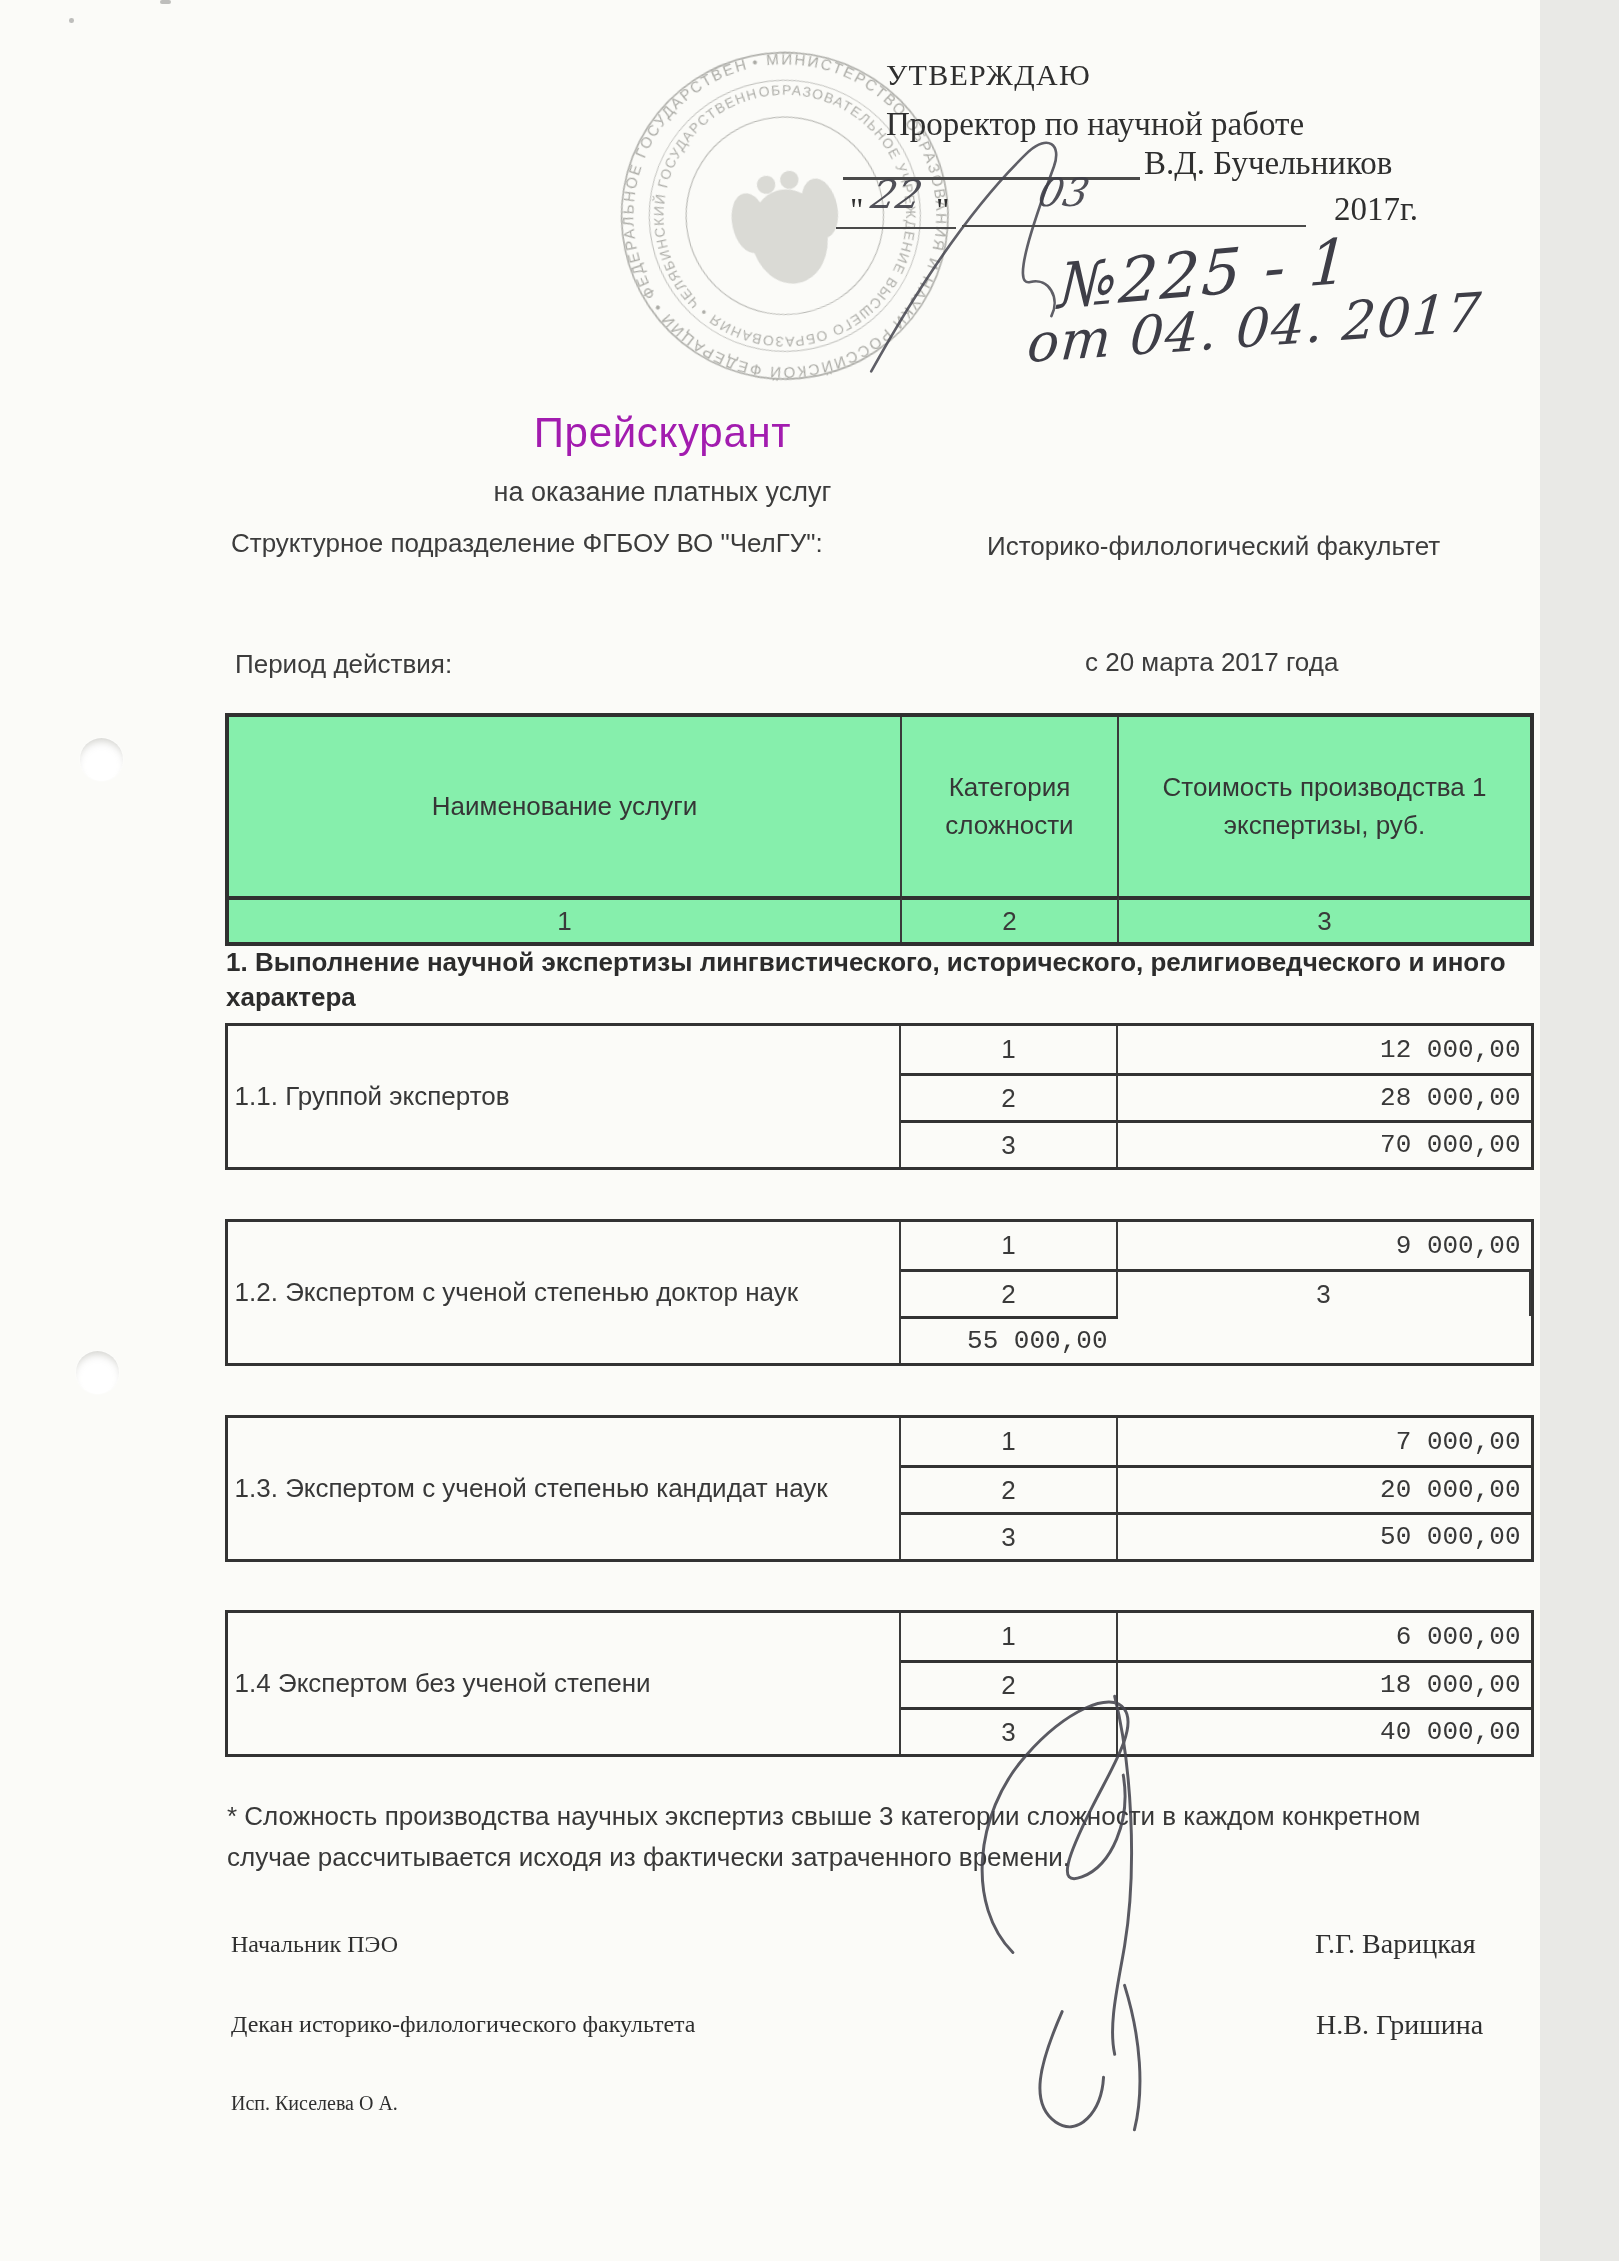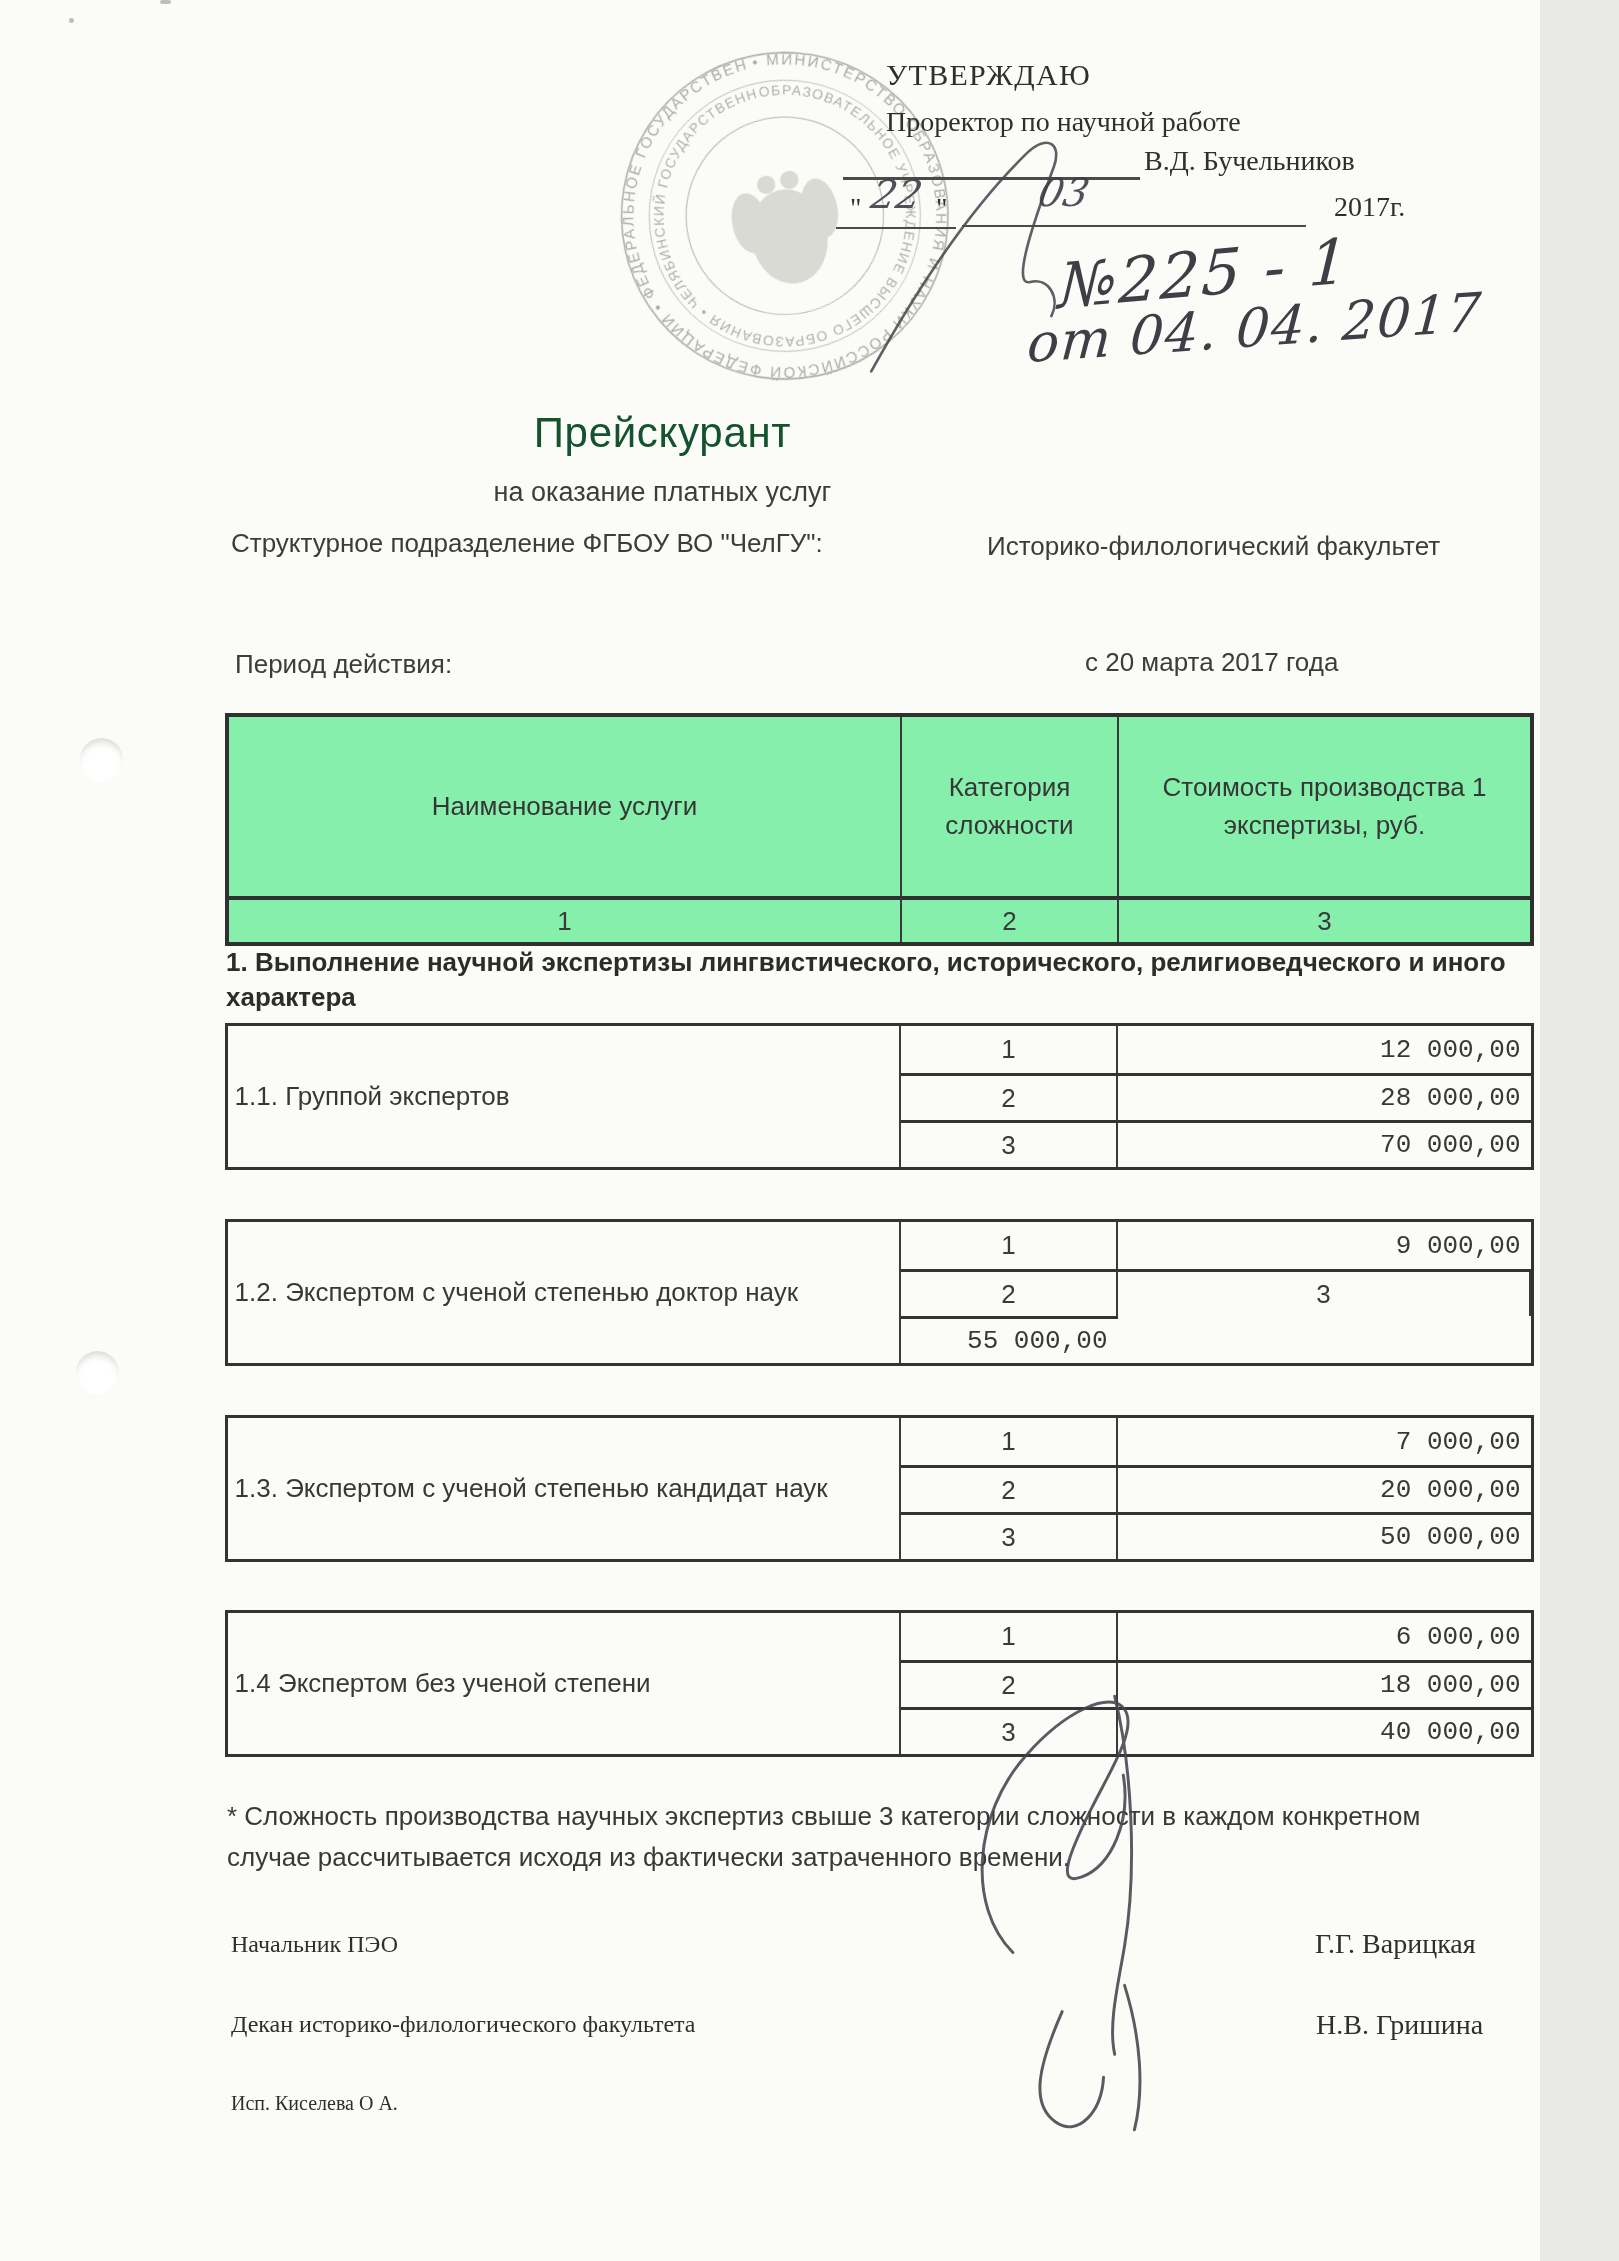--- a/index.html
+++ b/index.html
@@ -10,30 +10,30 @@
   .abs{position:absolute;}
   
   .speck{position:absolute;background:#8d8d8a;border-radius:50%;opacity:.55;}
   .hole{
     position:absolute;width:43px;height:43px;border-radius:50%;background:#ffffff;
     box-shadow: inset 0 6.6px 8px -4px rgba(150,150,140,.45), 0 0 2.6px rgba(255,255,255,.9);
   }
   
   .serif{font-family:"Liberation Serif", serif;color:#2f2f2f;}
   .approve-word{font-size:30px;letter-spacing:1.3px;}
-  .approve-line{font-size:28px;}
+  .approve-line{font-size:33px;}
   .rule{position:absolute;background:#4a4a4a;}
   
   .hw{font-family:"DejaVu Serif", serif;font-style:italic;color:#3e3e47;}
   .hw-big{font-size:62px;letter-spacing:2px;transform:rotate(-5deg) skewX(-8deg);}
   .hw-date{font-size:53px;letter-spacing:1.3px;transform:rotate(-4deg) skewX(-8deg);}
   .hw-small{font-size:39px;opacity:.9;transform:skewX(-12deg);}
   
   .title-wrap{left:301px;top:409px;width:723px;text-align:center;}
-  .title-main{font-size:42px;color:#14532d;letter-spacing:0.7px;}
+  .title-main{font-size:42px;color:#a21caf;letter-spacing:0.7px;}
   .title-sub{font-size:27px;margin-top:20px;color:#3d3d3d;}
   .meta{font-size:26px;color:#3c3c3c;}
   
   .thead{
     left:225px;top:713px;width:1309px;box-sizing:border-box;
     display:grid;grid-template-columns:673px 217px auto;grid-template-rows:179px 46px;
     border:4px solid #303030;background:#86efac;
   }
   .cell{display:flex;align-items:center;justify-content:center;box-sizing:border-box;}
   .th{font-size:26px;color:#363636;text-align:center;line-height:1.45;}

